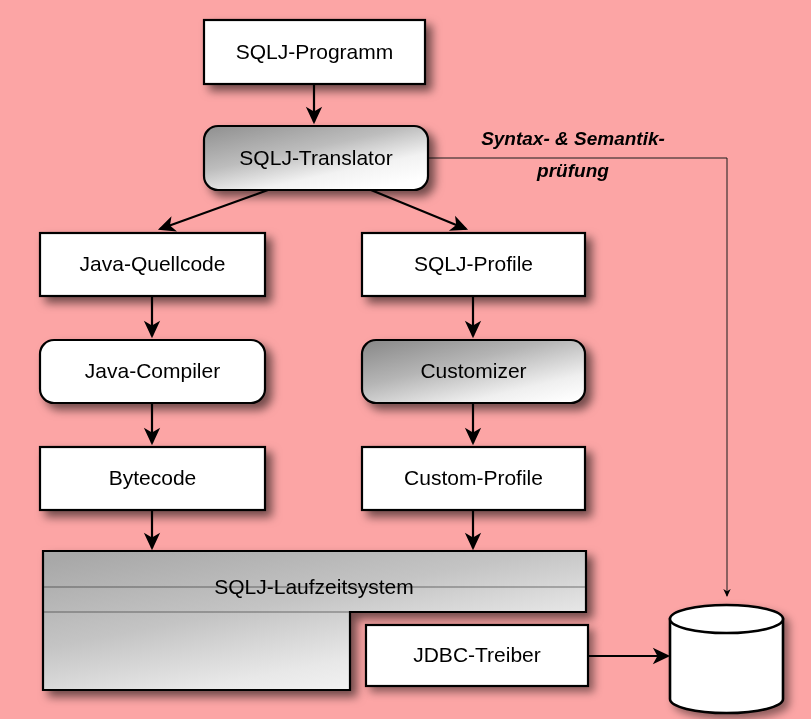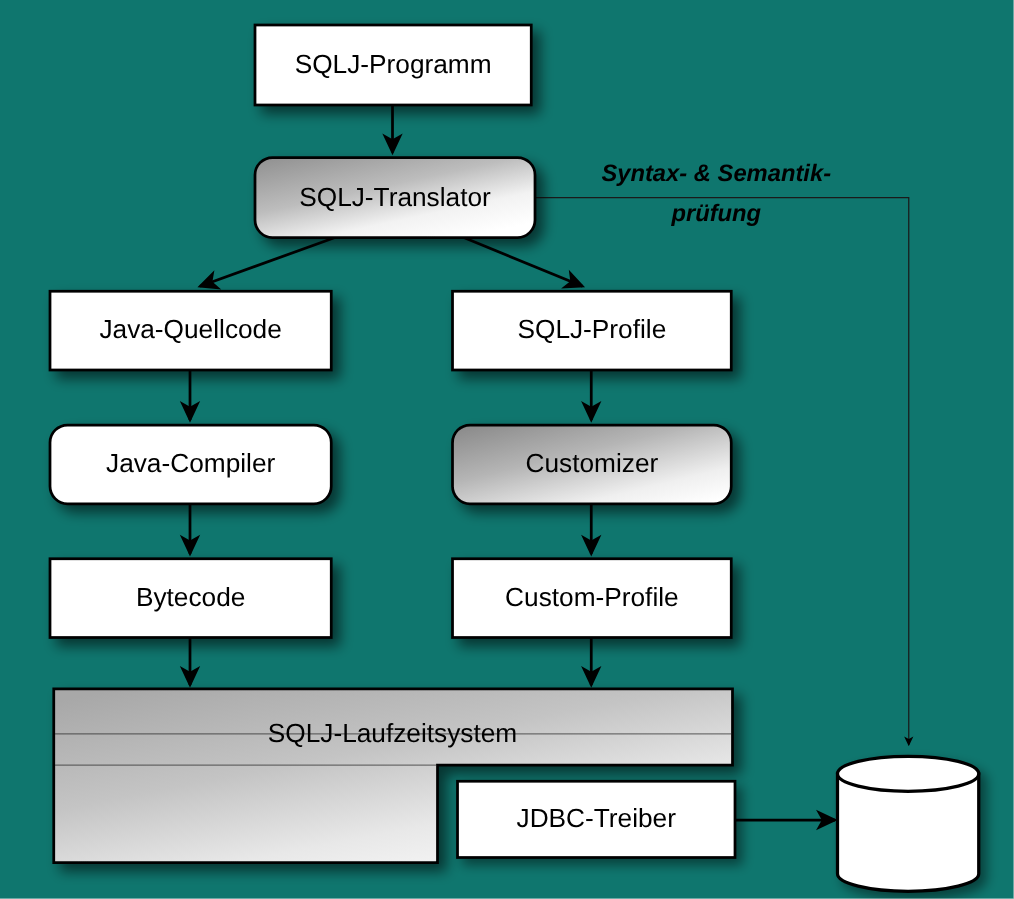--- a/index.html
+++ b/index.html
@@ -10,21 +10,21 @@
   body {
     width: 811px;
     height: 719px;
     font-family: "Liberation Sans", sans-serif;
     overflow: hidden;
   }
   #diagram-root {
     position: relative;
     width: 811px;
     height: 719px;
-    background: #0f766e;
+    background: #fca5a5;
   }
   svg.layer {
     position: absolute;
     left: 0;
     top: 0;
     width: 811px;
     height: 719px;
   }
   .node-label {
     font-family: "Liberation Sans", sans-serif;

